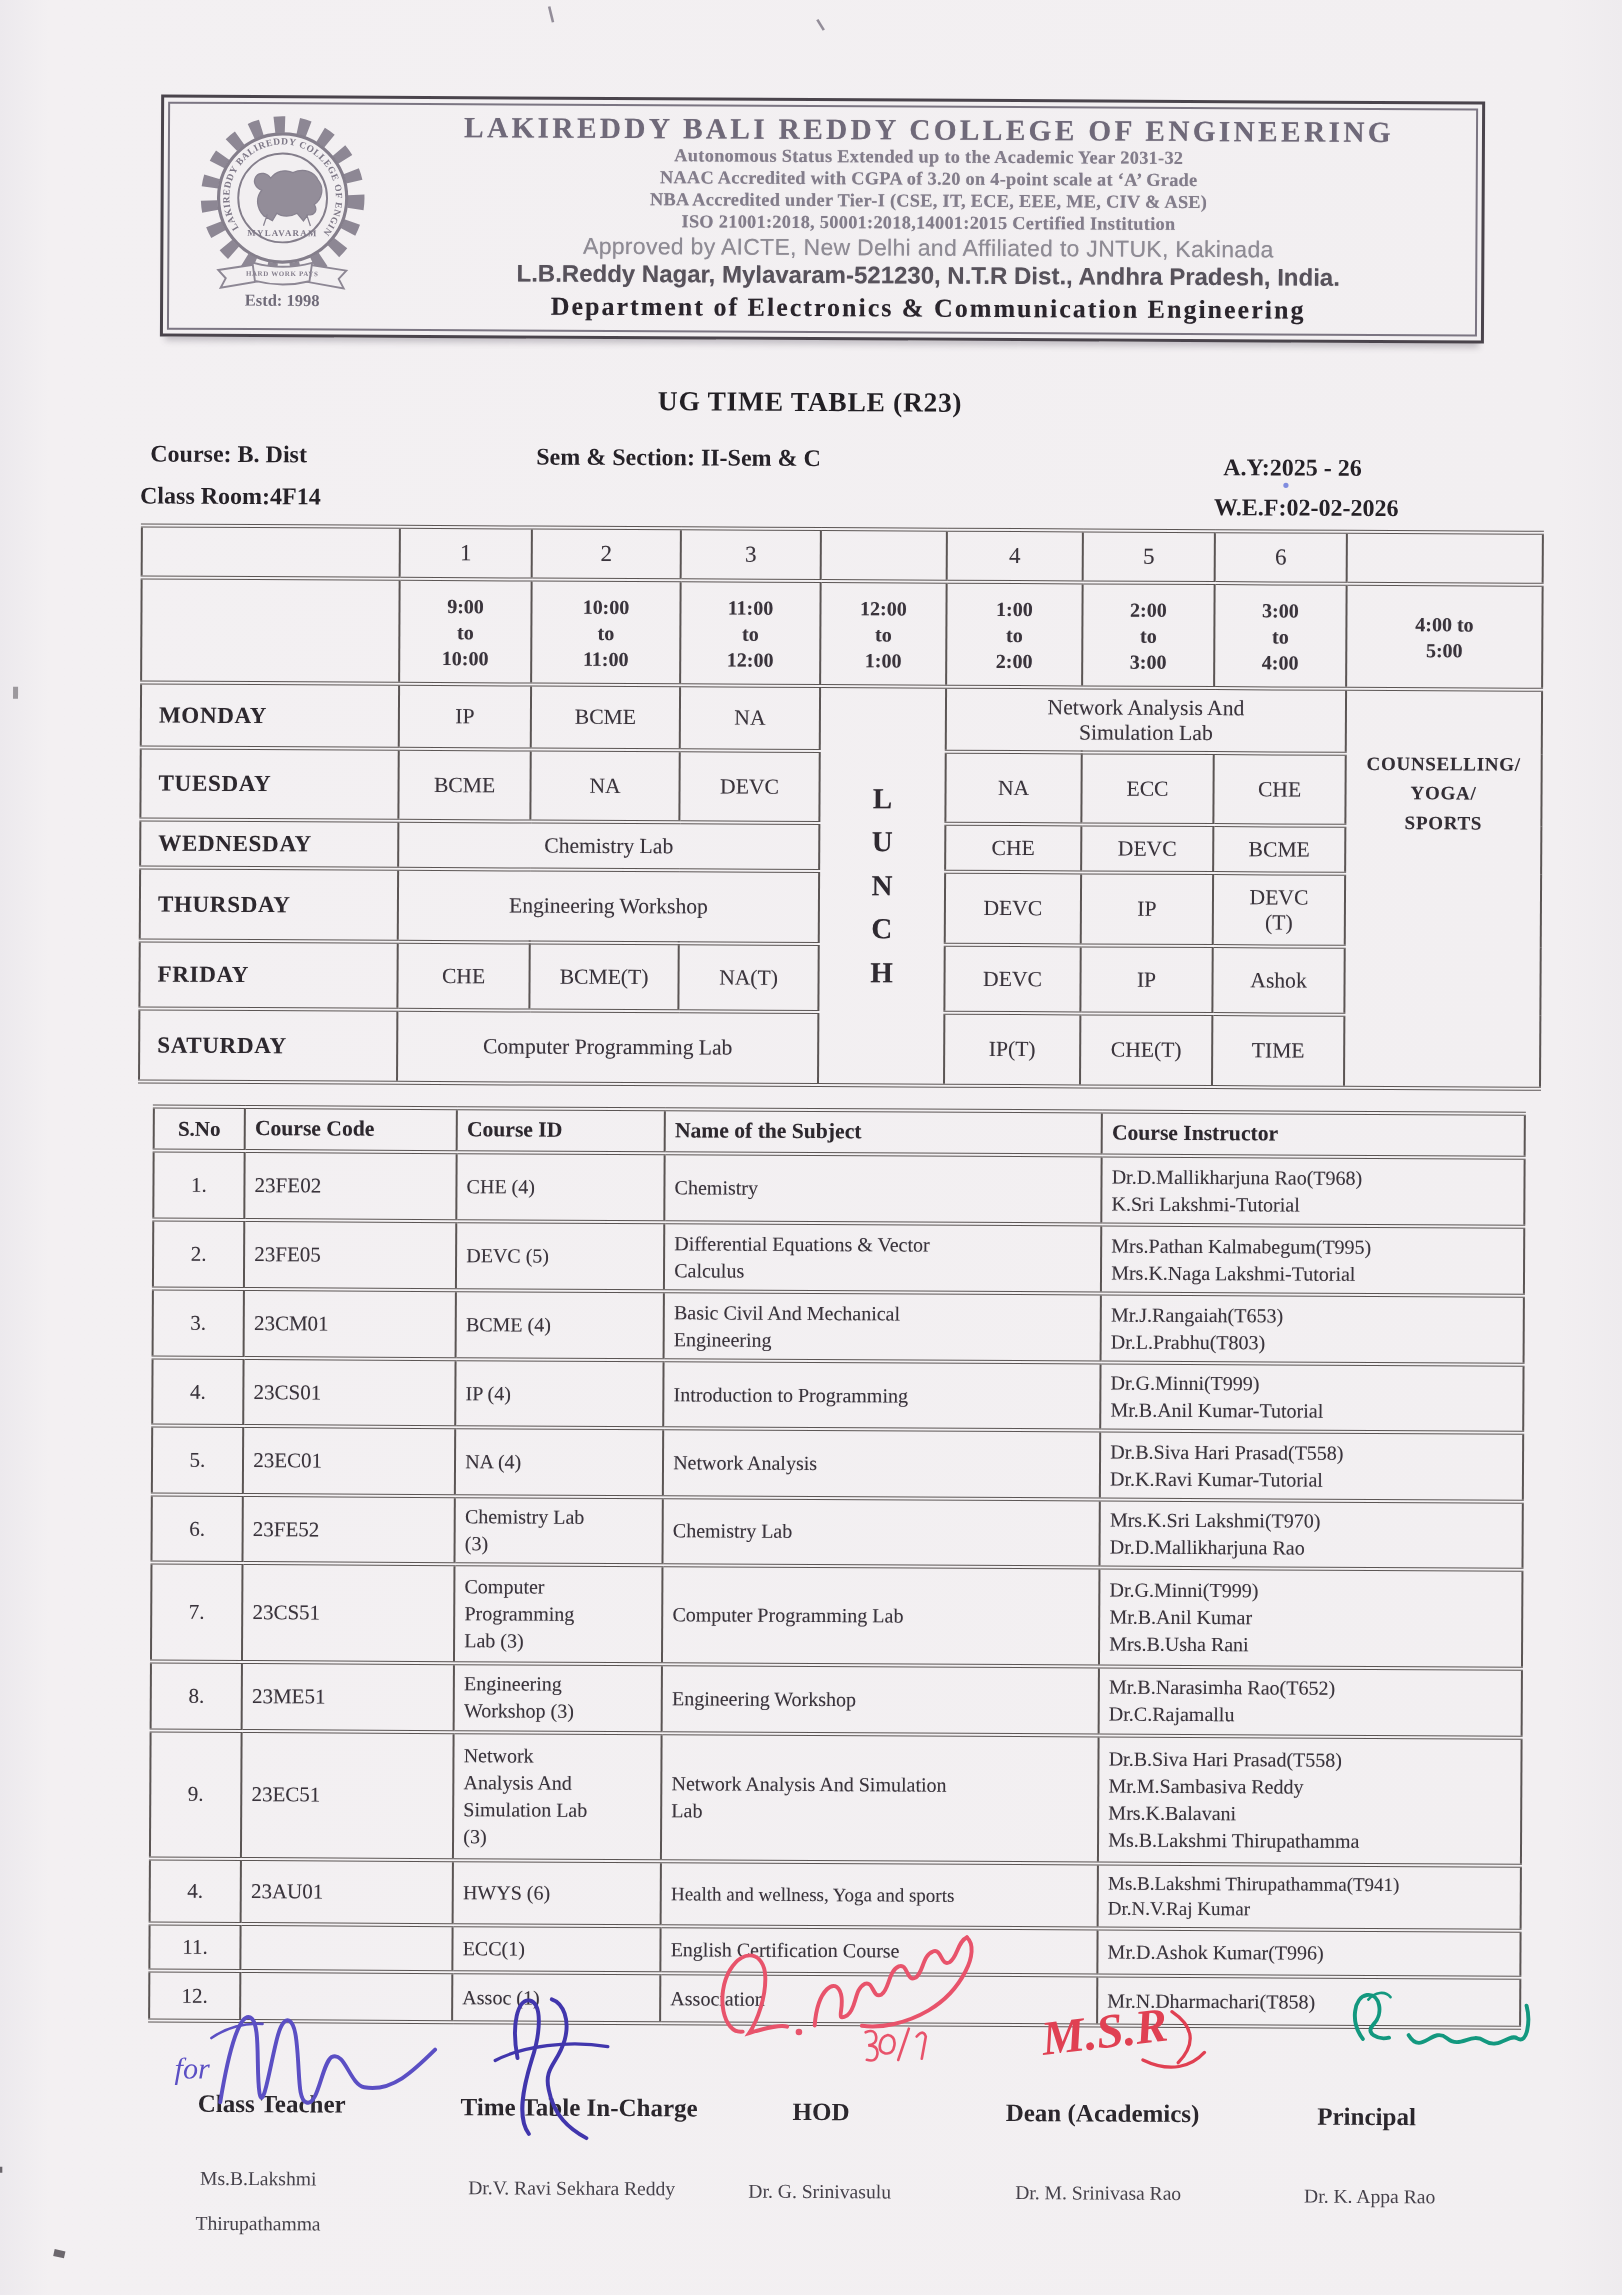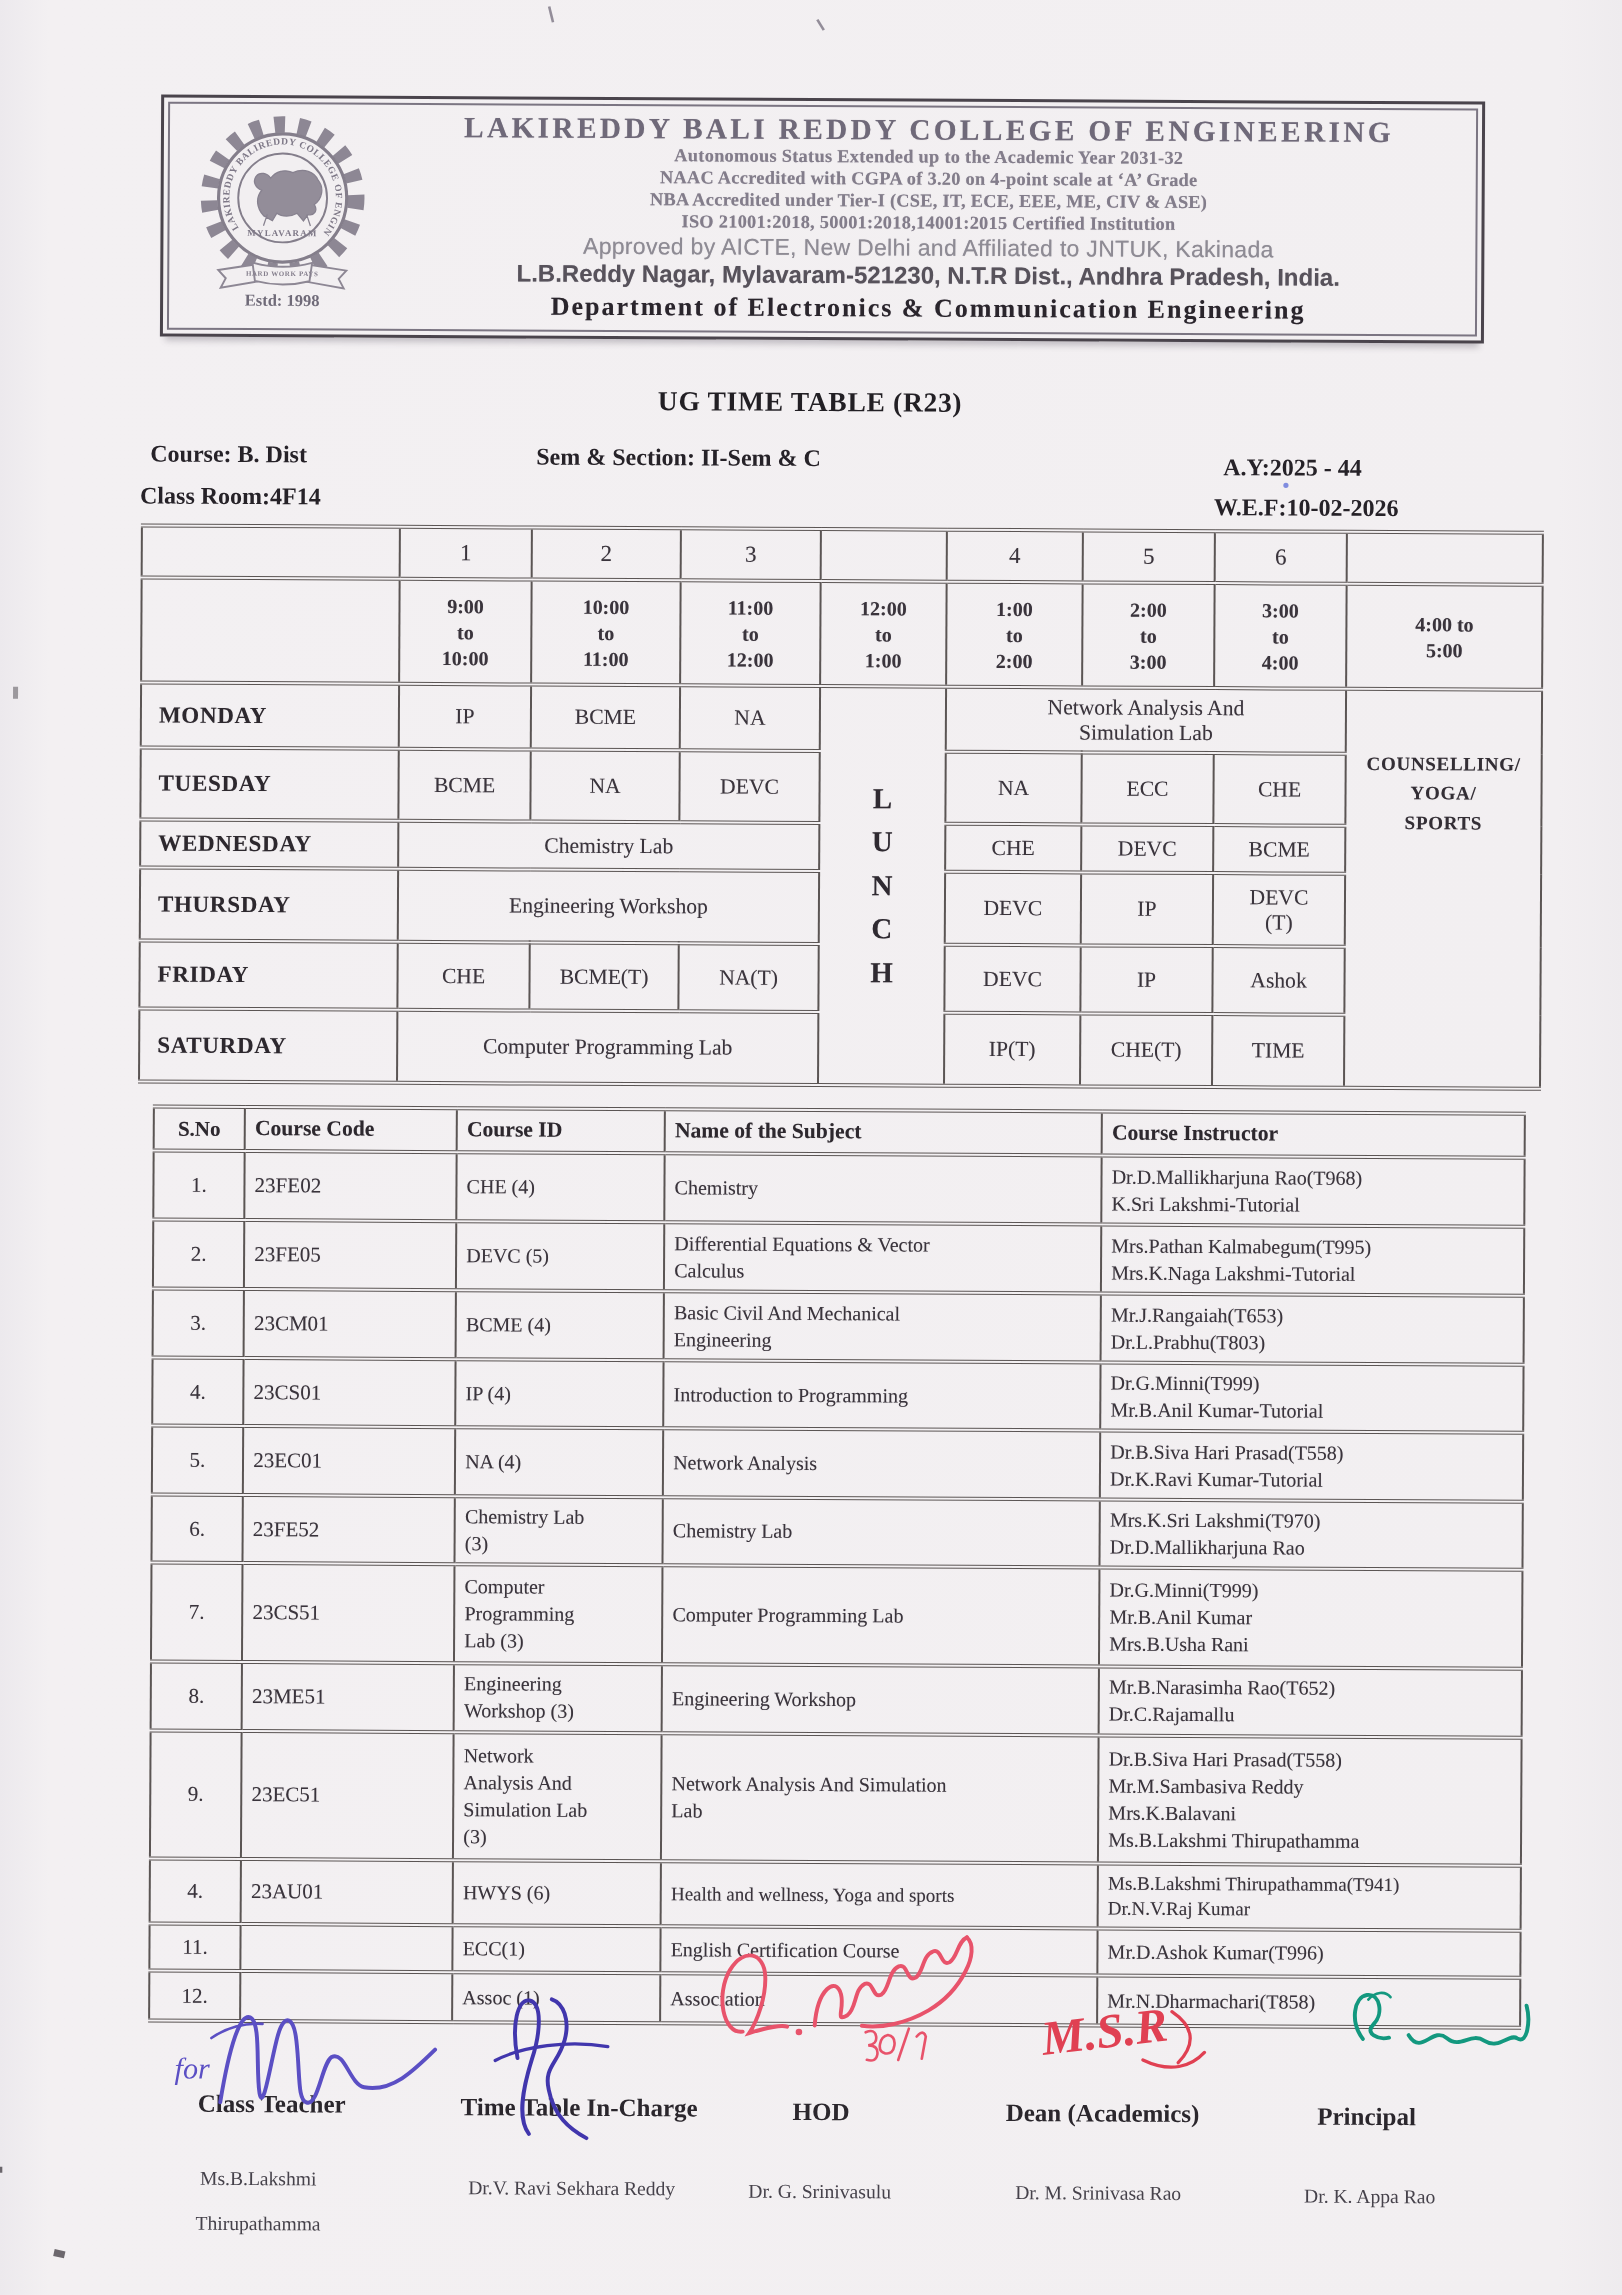--- a/index.html
+++ b/index.html
@@ -109,22 +109,22 @@
         <div class="address">L.B.Reddy Nagar, Mylavaram-521230, N.T.R Dist., Andhra Pradesh, India.</div>
         <div class="dept">Department of Electronics &amp; Communication Engineering</div>
       </div>
     </div>
   </div>
 
   <div class="doc-title">UG TIME TABLE (R23)</div>
   <div class="info i-course">Course:  B. Dist</div>
   <div class="info i-room">Class Room:4F14</div>
   <div class="info i-sem">Sem &amp; Section: II-Sem &amp; C</div>
-  <div class="info i-ay">A.Y:2025 - 44</div>
-  <div class="info i-wef">W.E.F:10-02-2026</div>
+  <div class="info i-ay">A.Y:2025 - 26</div>
+  <div class="info i-wef">W.E.F:02-02-2026</div>
 
   <table class="tt">
     <colgroup>
       <col style="width:258px">
           <col style="width:132px">
           <col style="width:149px">
           <col style="width:140px">
       <col style="width:126px">
           <col style="width:136px">
           <col style="width:132px">

